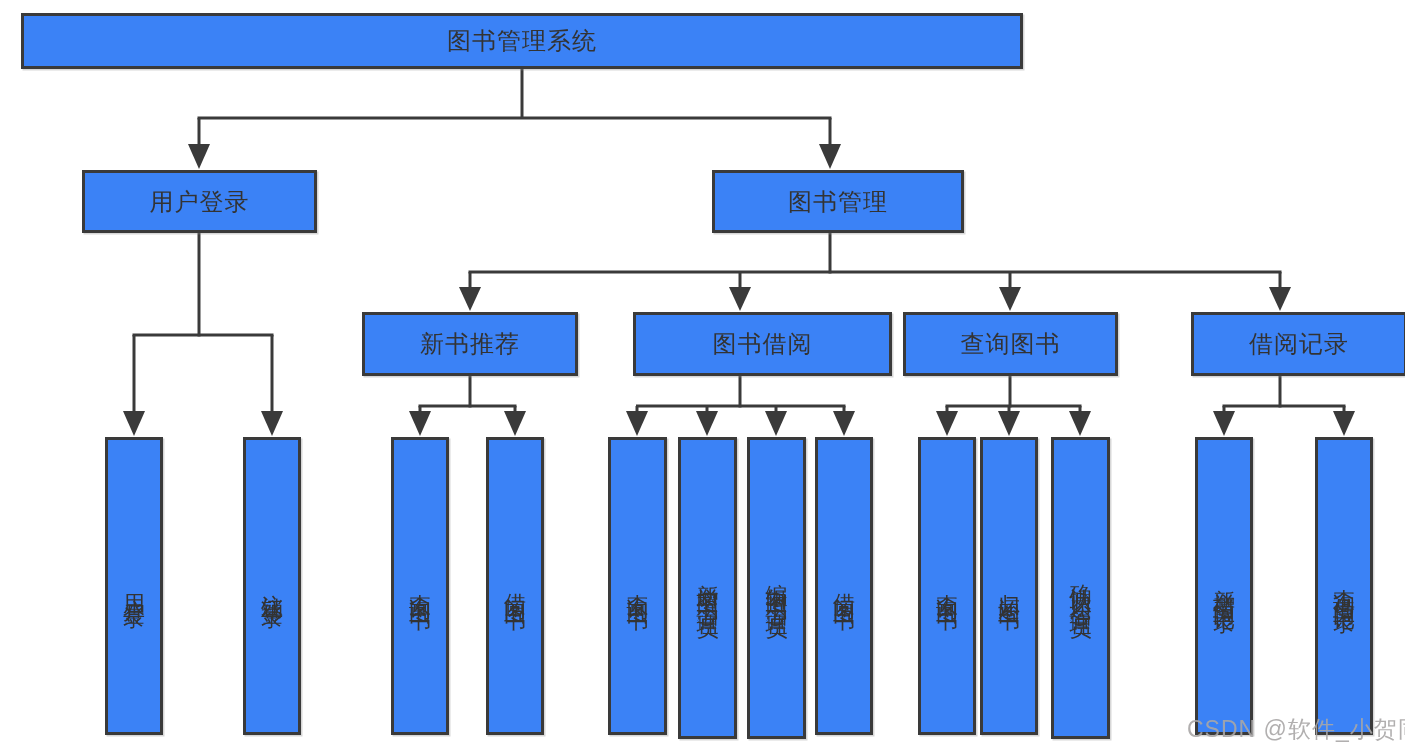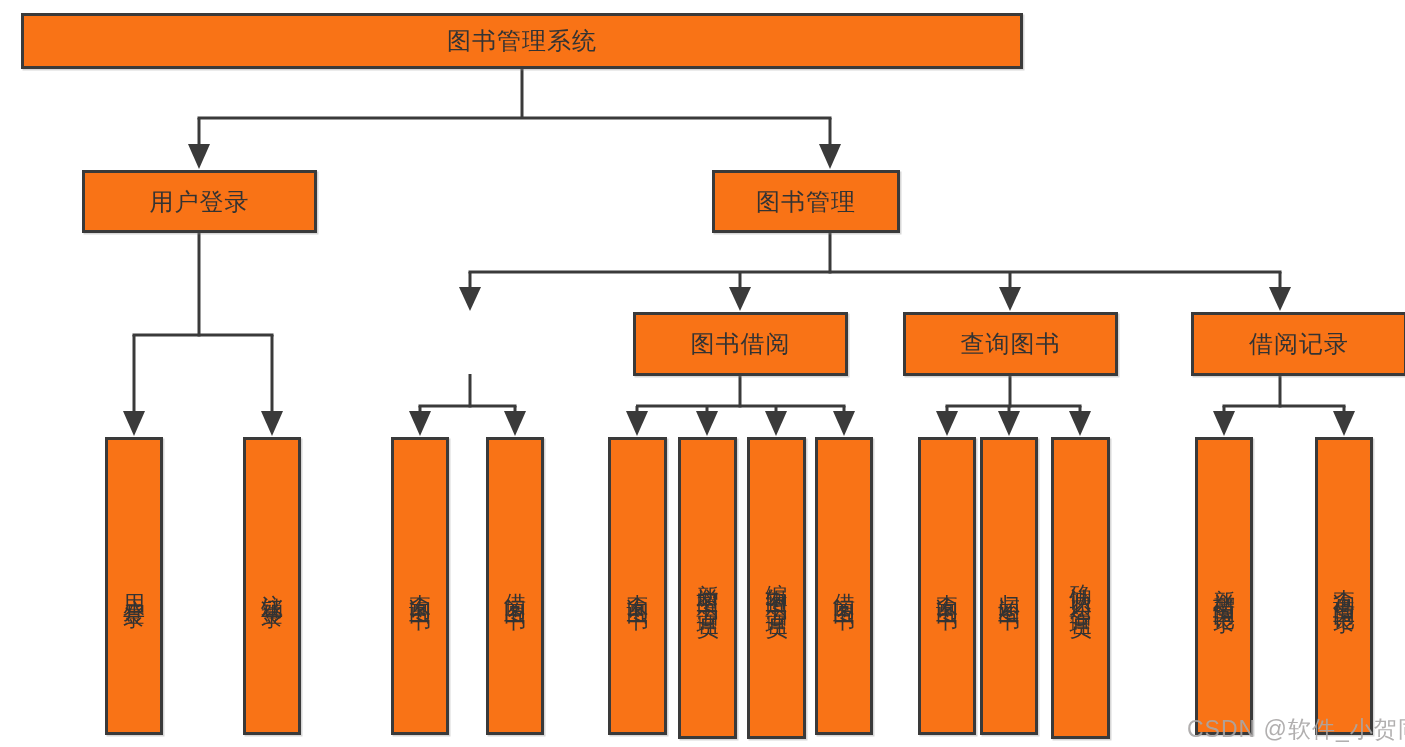--- a/index.html
+++ b/index.html
@@ -8,21 +8,21 @@
     width:1405px;height:747px;
     background:#ffffff;
     font-family:"Liberation Sans","DejaVu Sans",sans-serif;
     overflow:hidden;
   }
   .wires{position:absolute;left:0;top:0;width:1405px;height:747px;}
   .node{
     position:absolute;
     box-sizing:border-box;
     border:3px solid #3a3a3a;
-    background:#f97316;
+    background:#3b82f6;
     display:flex;align-items:center;justify-content:center;
     color:#333333;
     box-shadow:1.5px 1.5px 0 rgba(140,140,140,0.35);
   }
   .hnode{font-size:24px;letter-spacing:1px;}
   .root{left:21px;top:13px;width:1002px;height:56px;}
   .leaf{top:437px;height:298px;font-size:22px;}
   .leaf.tall{height:302px;}
   .vtext{
     writing-mode:vertical-rl;
@@ -121,25 +121,28 @@
     </g>
   </svg>
 
   <div class="node hnode root">
     <span>图书管理系统</span>
   </div>
 
   <div class="node hnode" style="left:82px;top:170px;width:235px;height:63px;">
     <span>用户登录</span>
   </div>
-  <div class="node hnode" style="left:712px;top:170px;width:188px;height:63px;">
+  <div class="node hnode" style="left:712px;top:170px;width:252px;height:63px;">
     <span>图书管理</span>
   </div>
 
-  <div class="node hnode" style="left:633px;top:312px;width:215px;height:64px;align-items:center;">
+  <div class="node hnode" style="left:362px;top:312px;width:216px;height:64px;">
+    <span>新书推荐</span>
+  </div>
+  <div class="node hnode" style="left:633px;top:312px;width:259px;height:64px;align-items:center;">
     <span>图书借阅</span>
   </div>
   <div class="node hnode" style="left:903px;top:312px;width:215px;height:64px;">
     <span>查询图书</span>
   </div>
   <div class="node hnode" style="left:1172px;top:312px;width:216px;height:64px;margin-left:19px;">
     <span>借阅记录</span>
   </div>
 
   <div class="node leaf" style="left:105px;width:58px;">

